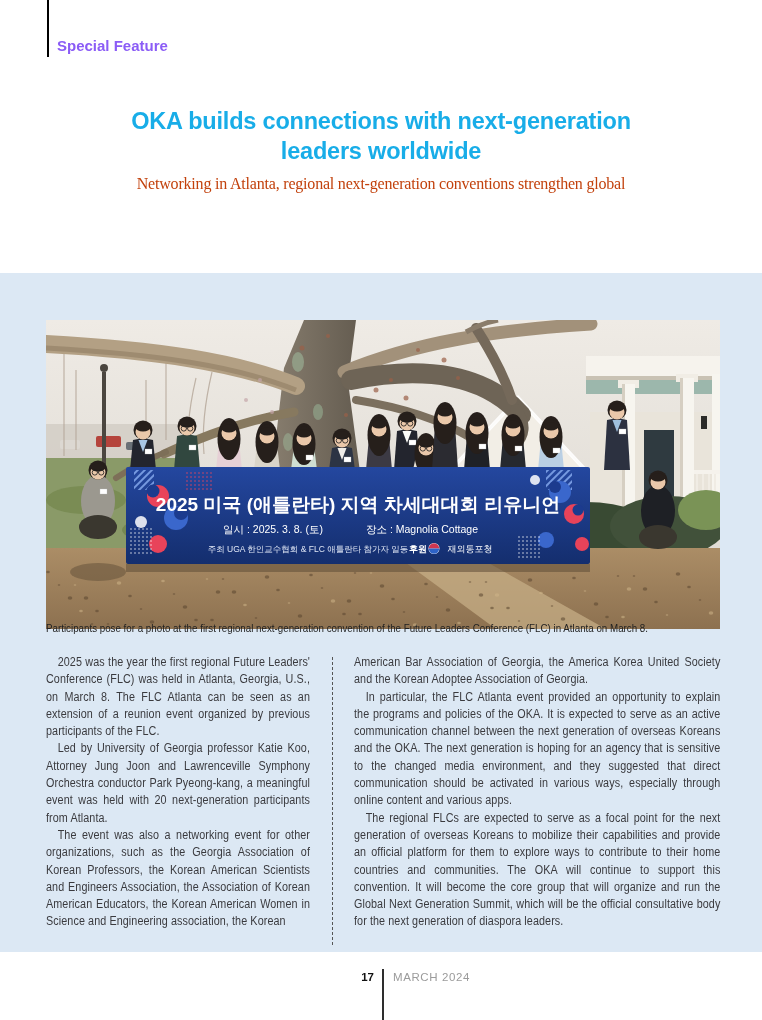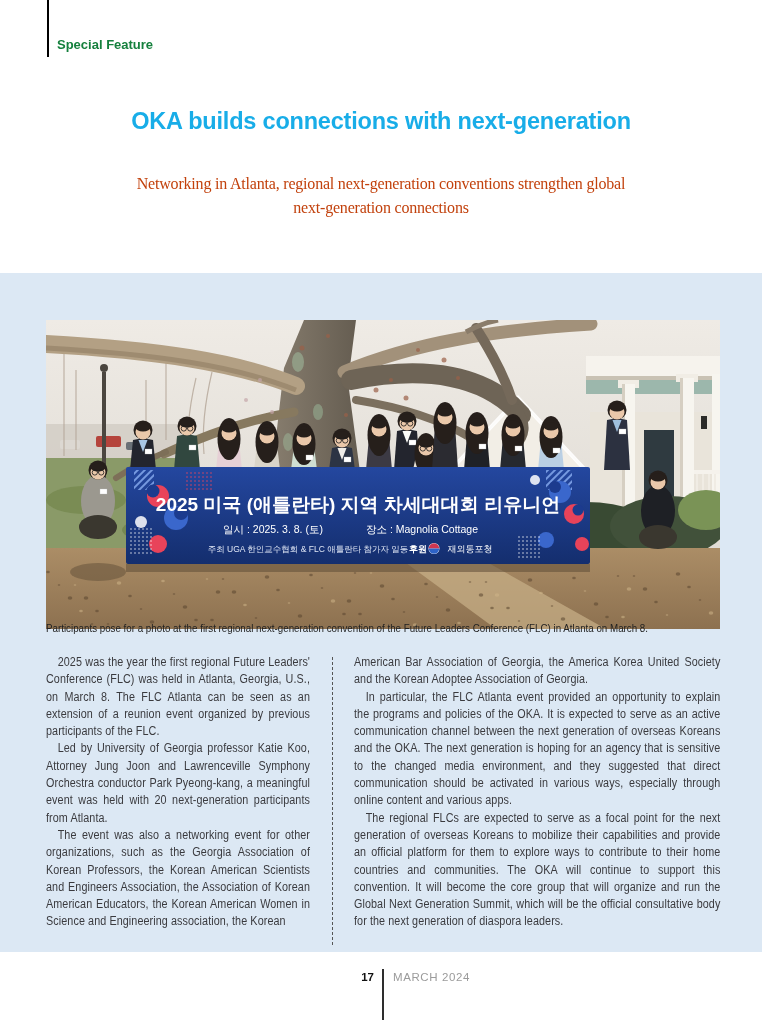--- a/index.html
+++ b/index.html
@@ -1,20 +1,20 @@
 <!DOCTYPE html>
 <html><head>
 <meta charset="utf-8">
 <style>
   html,body{margin:0;padding:0;background:#ffffff;}
   body{width:762px;height:1020px;position:relative;overflow:hidden;
        font-family:"Liberation Sans","DejaVu Sans",sans-serif;color:#1a1a1a;}
 
   .kicker-bar{position:absolute;left:47px;top:0;width:2px;height:57px;background:#000;}
-  .kicker{position:absolute;left:57px;top:37px;font-size:13px;font-weight:bold;color:#15803d;letter-spacing:0;}
+  .kicker{position:absolute;left:57px;top:37px;font-size:15px;font-weight:bold;color:#8b5cf6;letter-spacing:0;}
 
   .headline{position:absolute;left:0;right:0;top:106px;text-align:center;
             font-size:23.5px;line-height:30px;font-weight:bold;letter-spacing:-0.2px;}
   .subtitle{position:absolute;left:0;right:0;top:172px;text-align:center;
             font-family:"Liberation Serif","DejaVu Serif",serif;
             font-size:16px;line-height:24px;color:#c2410c;letter-spacing:-0.2px;}
 
   .band{position:absolute;left:0;top:273px;width:762px;height:679px;background:#dce8f4;}
 
   .photo{position:absolute;left:46px;top:320px;width:674px;height:309px;overflow:hidden;background:#e8e4de;}
@@ -36,24 +36,24 @@
   .footer-issue{position:absolute;left:393px;top:971px;font-size:11.5px;color:#9b9b9b;letter-spacing:0.6px;}
 </style>
 </head>
 <body>
 
 <div class="kicker-bar"></div>
 <div class="kicker">Special Feature</div>
 
 <h1 class="headline" style="margin:0;color:#18ade8;">
   <div>OKA builds connections with next-generation</div>
+  <div>leaders worldwide</div>
 </h1>
 <div class="subtitle">
   <div>Networking in Atlanta, regional next-generation conventions strengthen global</div>
-  <div>next-generation connections</div>
 </div>
 
 <div class="band"></div>
 
 <div class="photo">
 <svg width="674" height="309" viewBox="0 0 674 309" xmlns="http://www.w3.org/2000/svg">
   <defs>
     <linearGradient id="sky" x1="0" y1="0" x2="0" y2="1">
       <stop offset="0" stop-color="#efebe5"></stop>
           <stop offset="1" stop-color="#dfdbd4"></stop>

